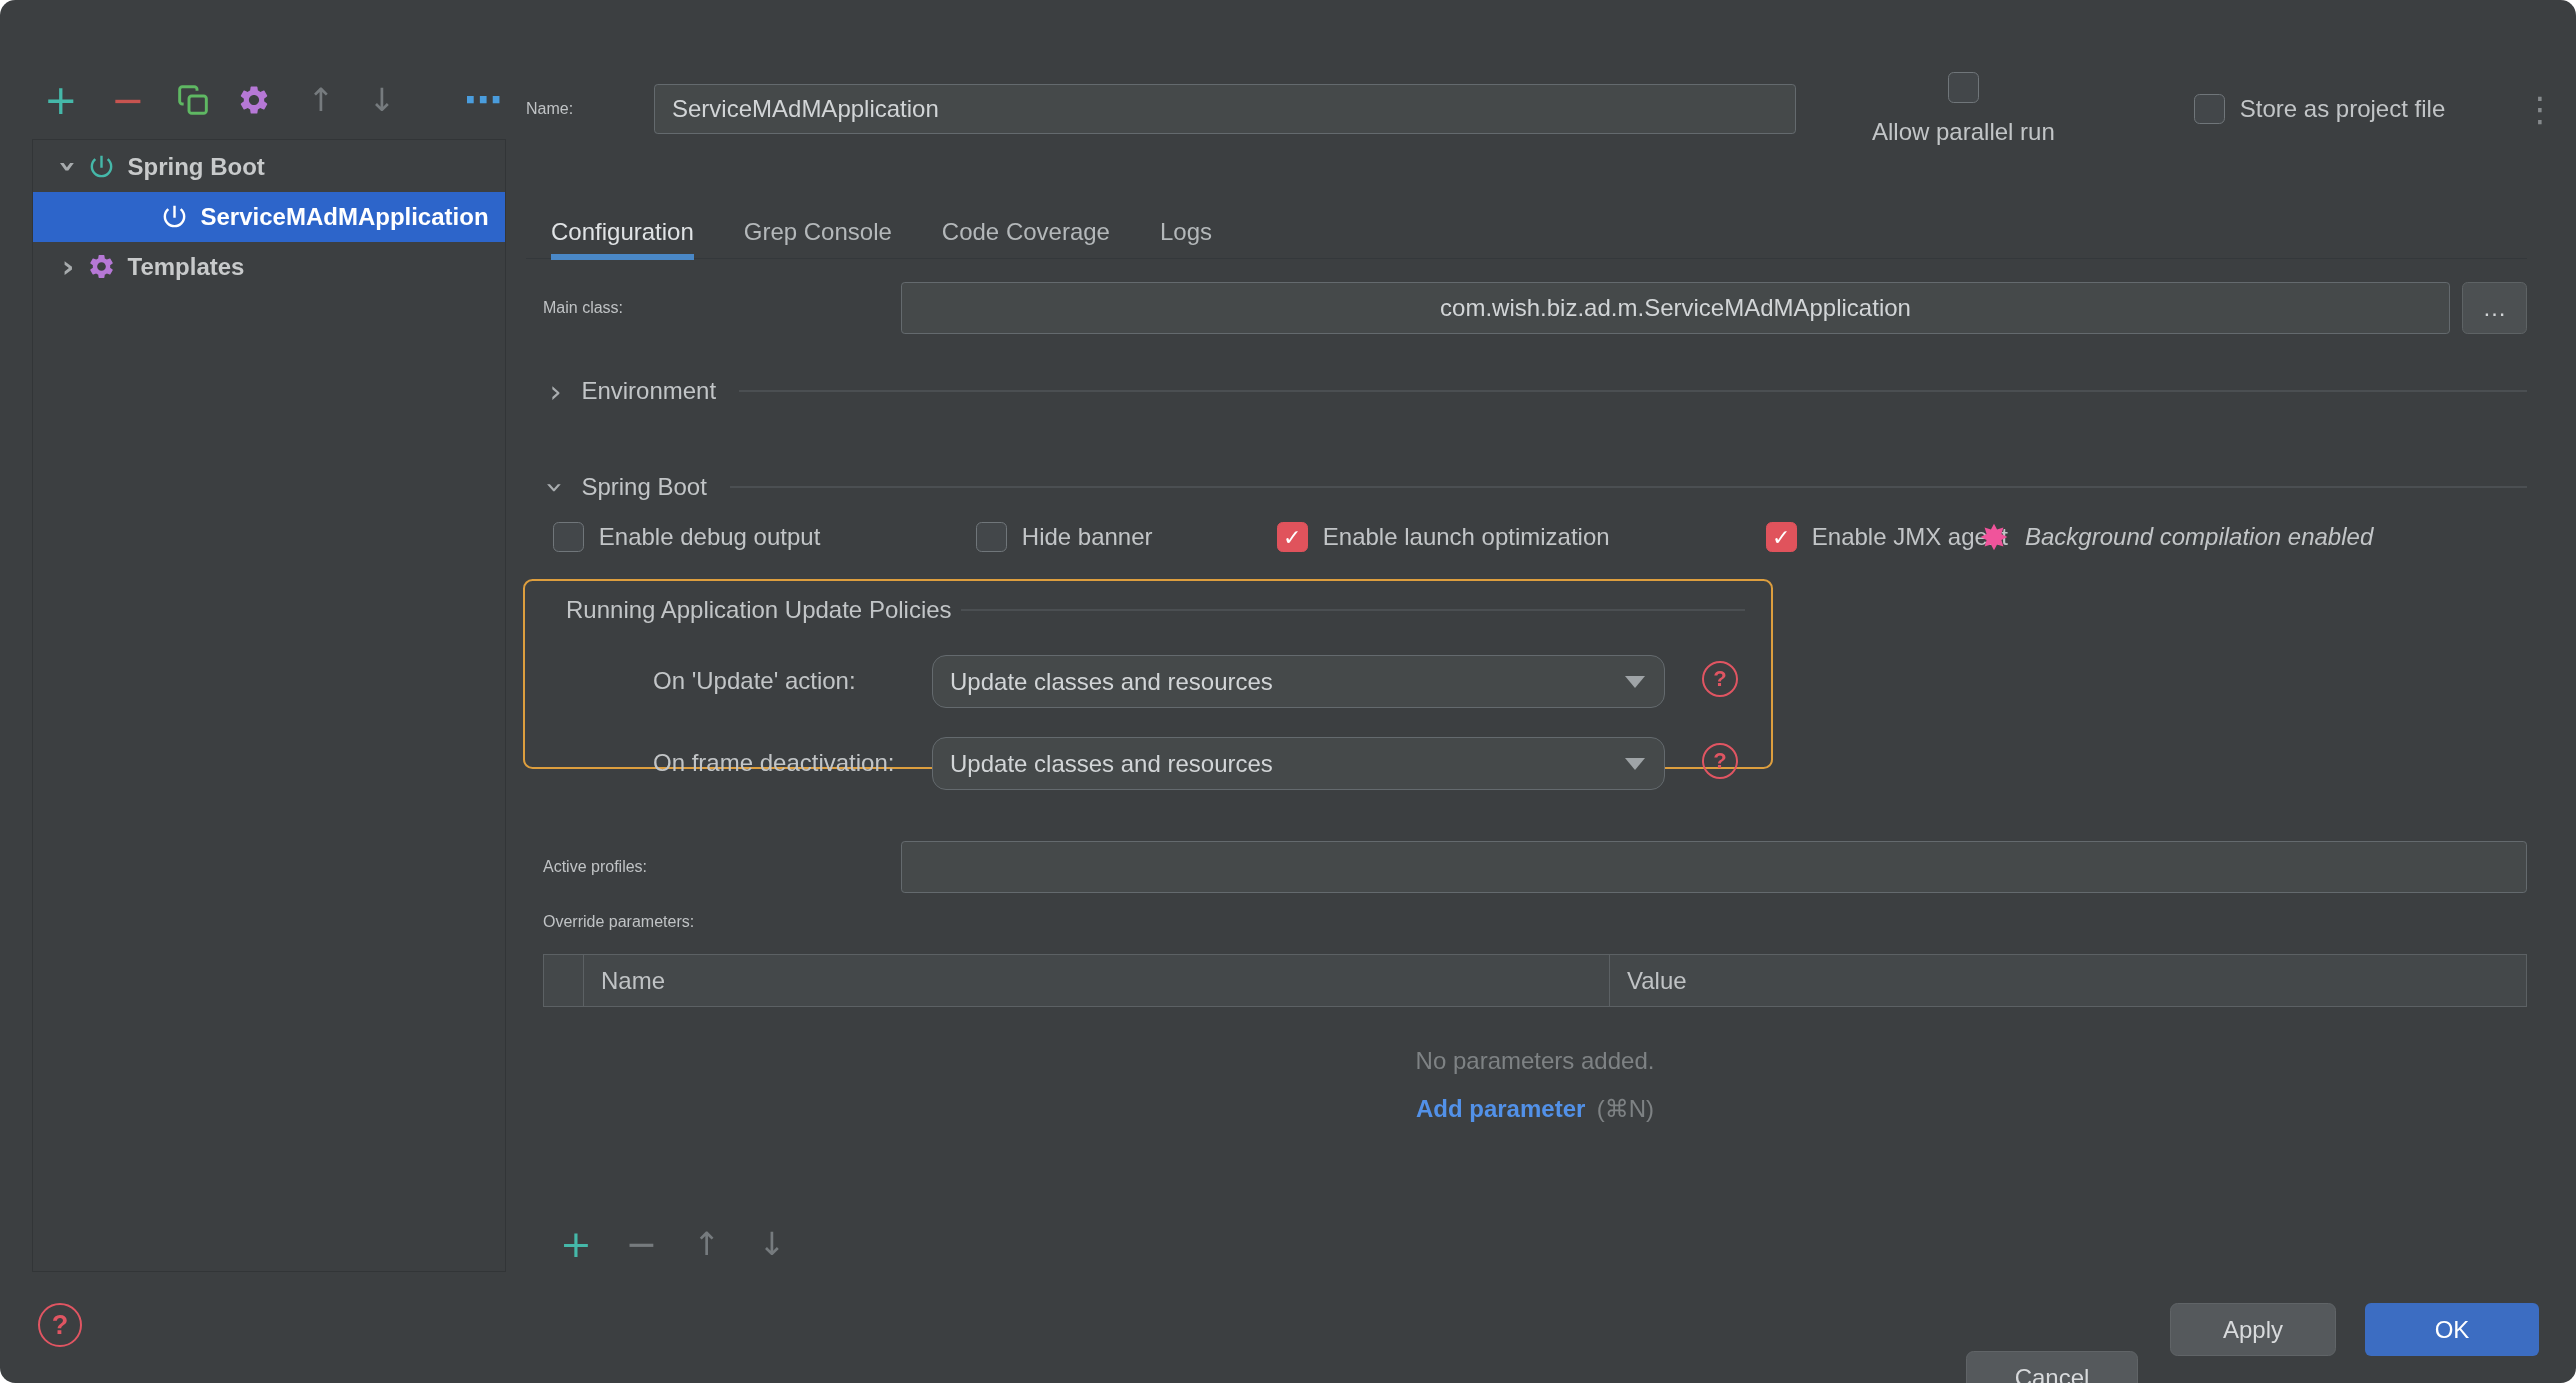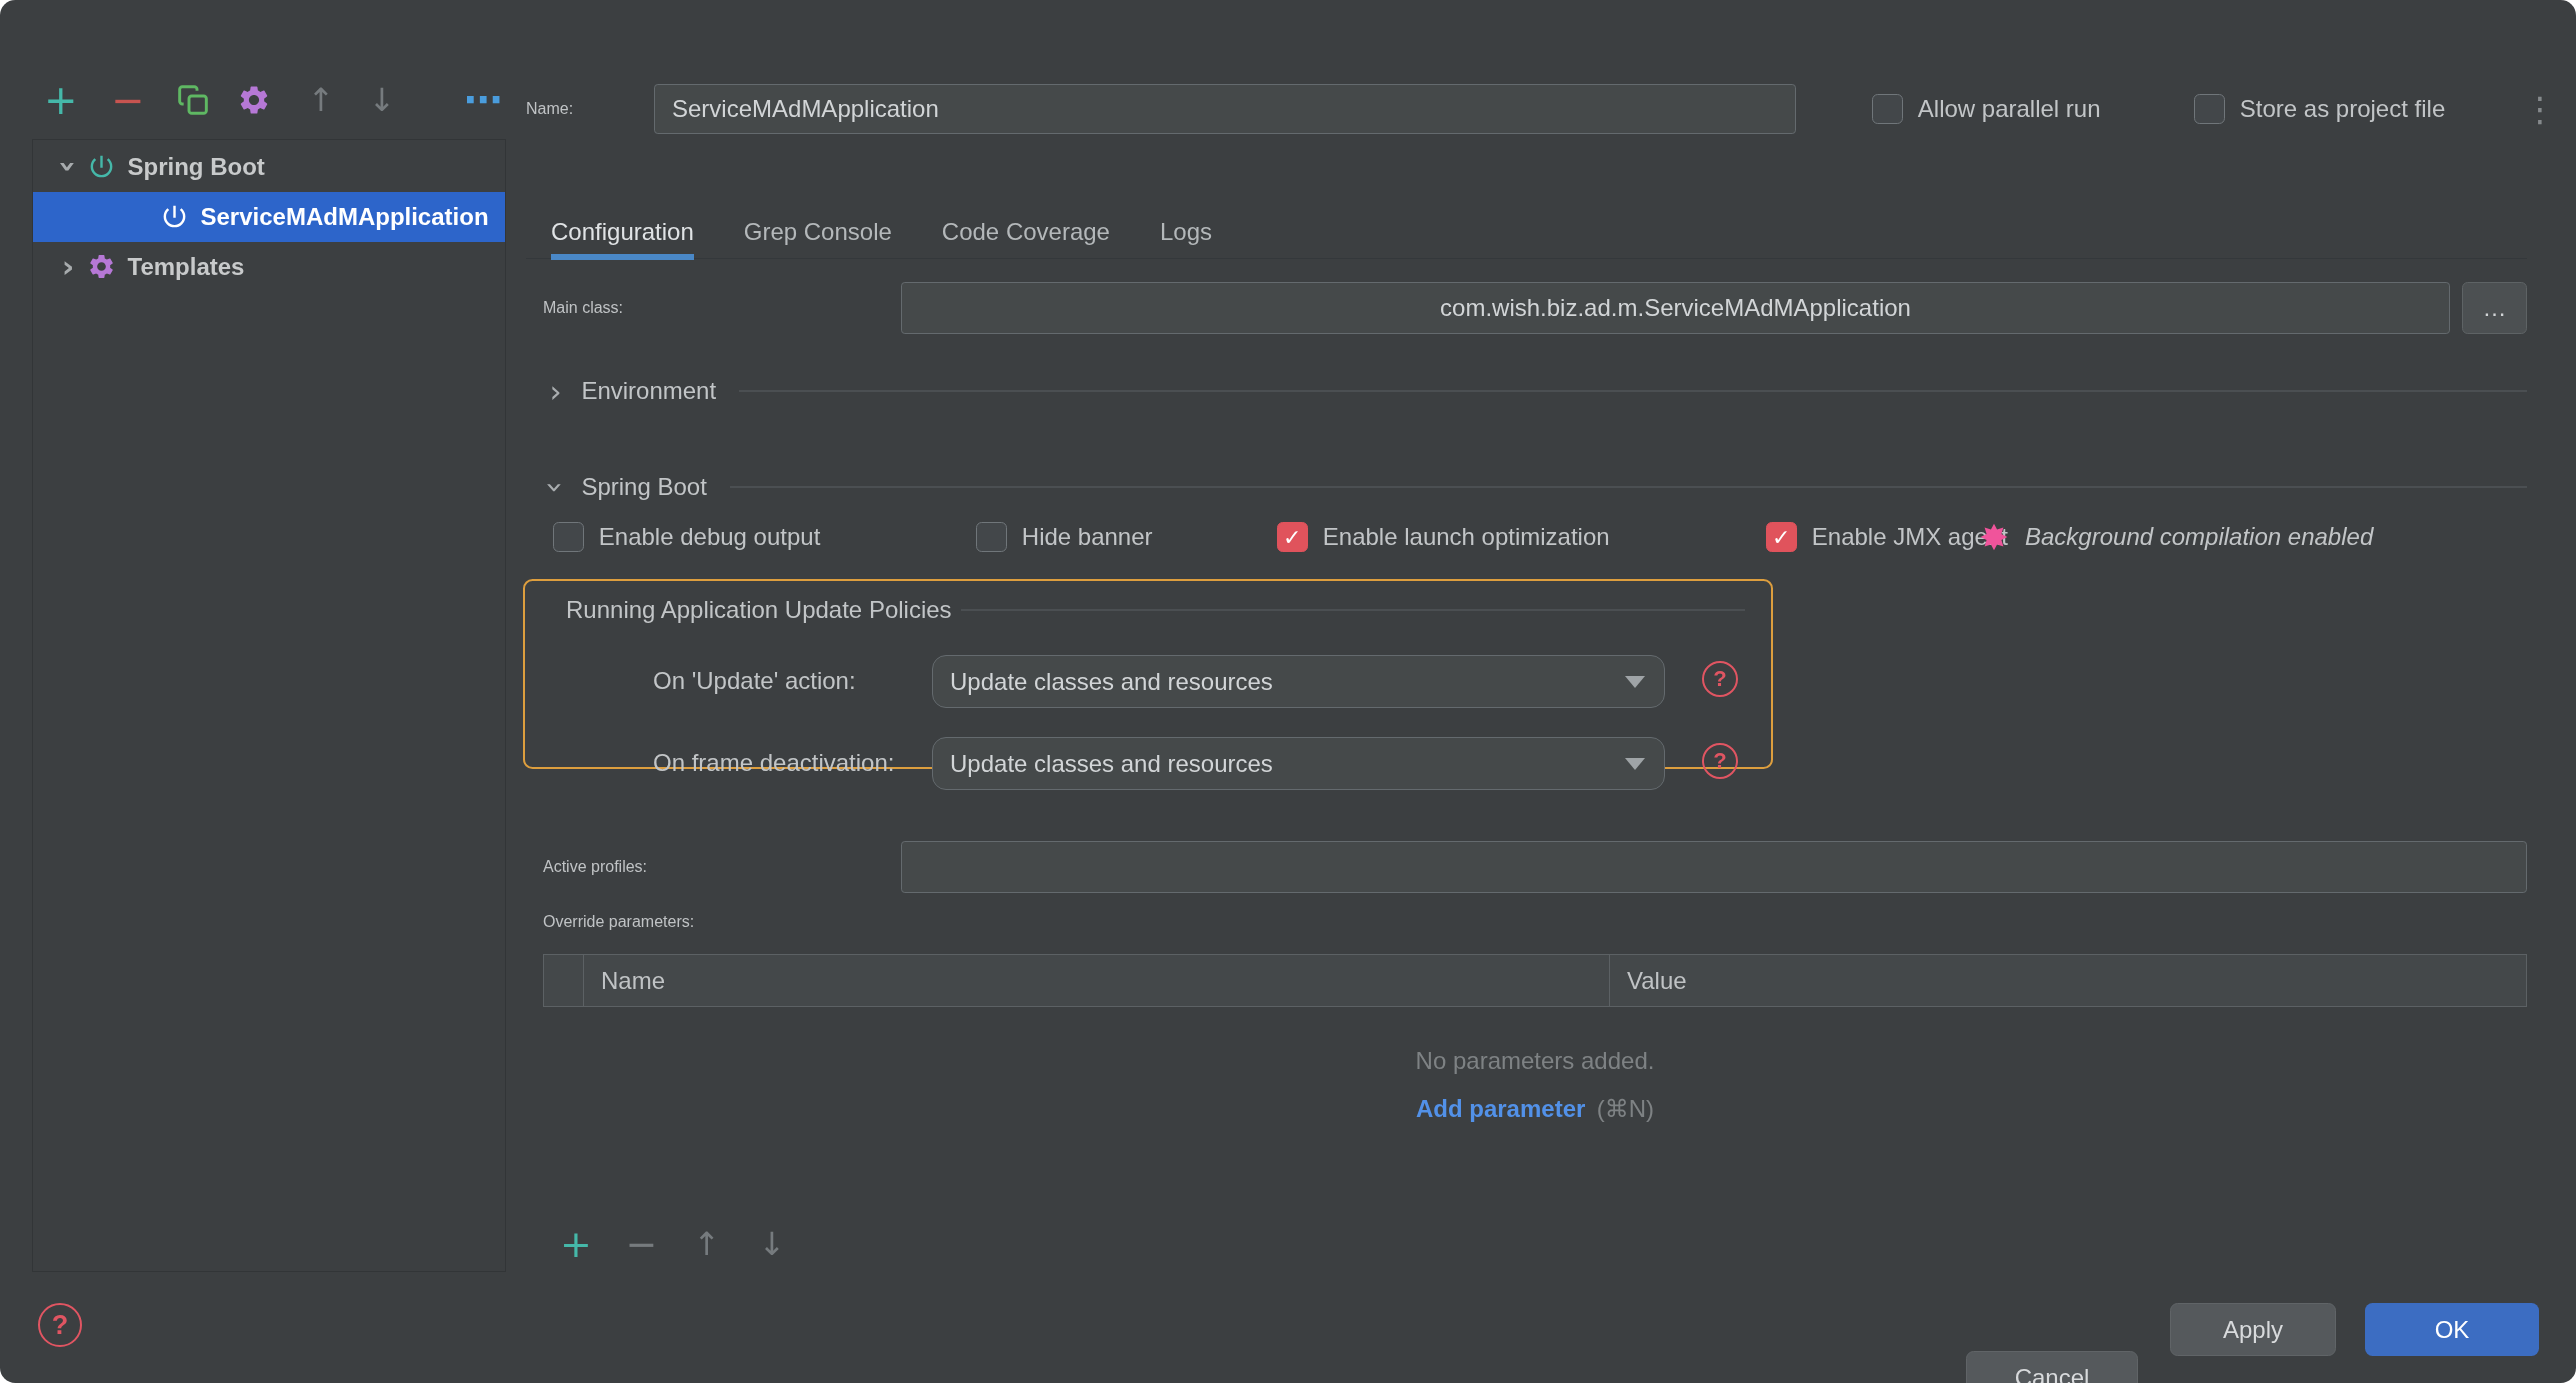--- a/index.html
+++ b/index.html
@@ -99,21 +99,21 @@
   .tico.dim { color:#767b7e; font-size:32px; }
   .tico.dimminus { color:#767b7e; font-size:38px; }
 
   
   .btn { position:absolute; top:1303px; height:53px; border-radius:7.6px; display:flex; align-items:center;
          justify-content:center; font-size:24px; cursor:default; }
   .btn.gray { background:#55595c; color:#d8dadc; border:1.9px solid #606467; }
   .btn.blue { background:#3c6dc2; color:#ffffff; }
   .b-cancel { left:1966px; width:172px;margin-top:48px; }
   .b-apply { left:2170px; width:166px; }
-  .b-ok { left:2365px; width:174px; }
+  .b-ok { left:2365px; width:174px;border-radius:6px; }
 
   svg { display:block; }
 </style>
 </head>
 <body>
 
 <div class="window">
 
 
   <div class="sb-toolbar">
@@ -169,21 +169,21 @@
   </div>
 
   <div class="help-round help-main">
     <span>?</span>
   </div>
 
   <div class="flabel" style="left:526px; top:84px; height:50px;">Name:</div>
   <div class="field" style="left:654px; top:84px; width:1142px; height:50px;">
     <span>ServiceMAdMApplication</span>
   </div>
-  <div class="cbgroup" style="left:1872px; top:84px;">
+  <div class="cbgroup" style="left:1872px; top:72px;flex-direction:column;">
     <span class="checkbox"></span>
     <span>Allow parallel run</span>
   </div>
   <div class="cbgroup" style="left:2194px; top:84px;">
     <span class="checkbox"></span>
     <span>Store as project file</span>
   </div>
   <div class="kebab">⋮</div>
 
   <div class="tabs">

